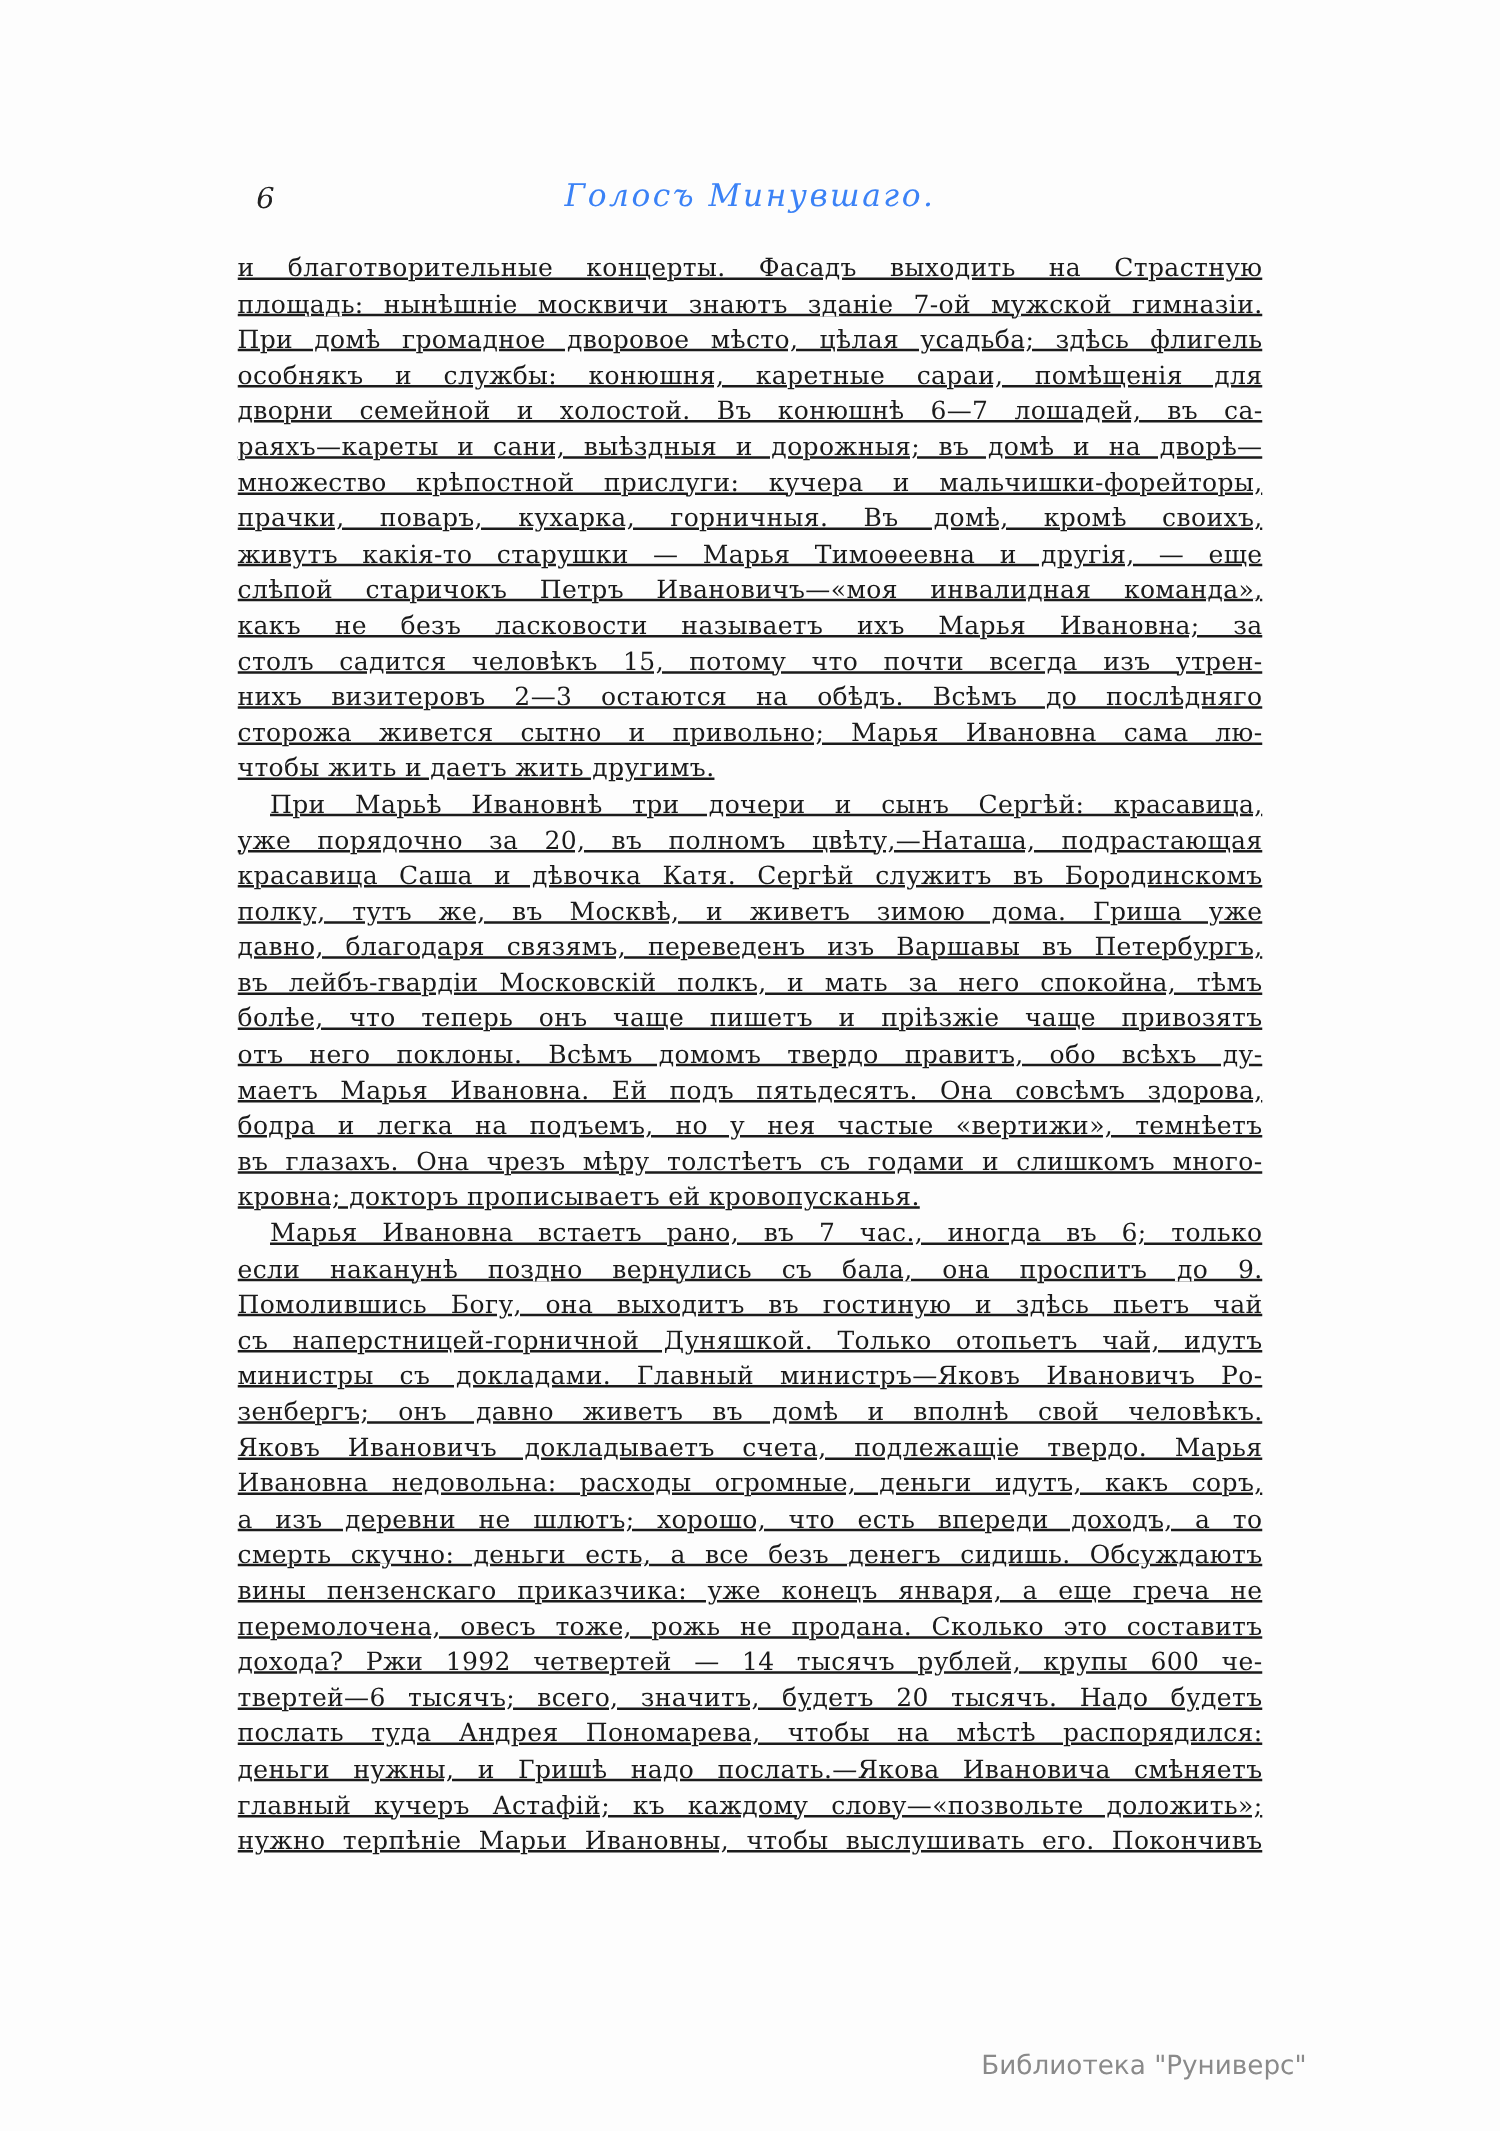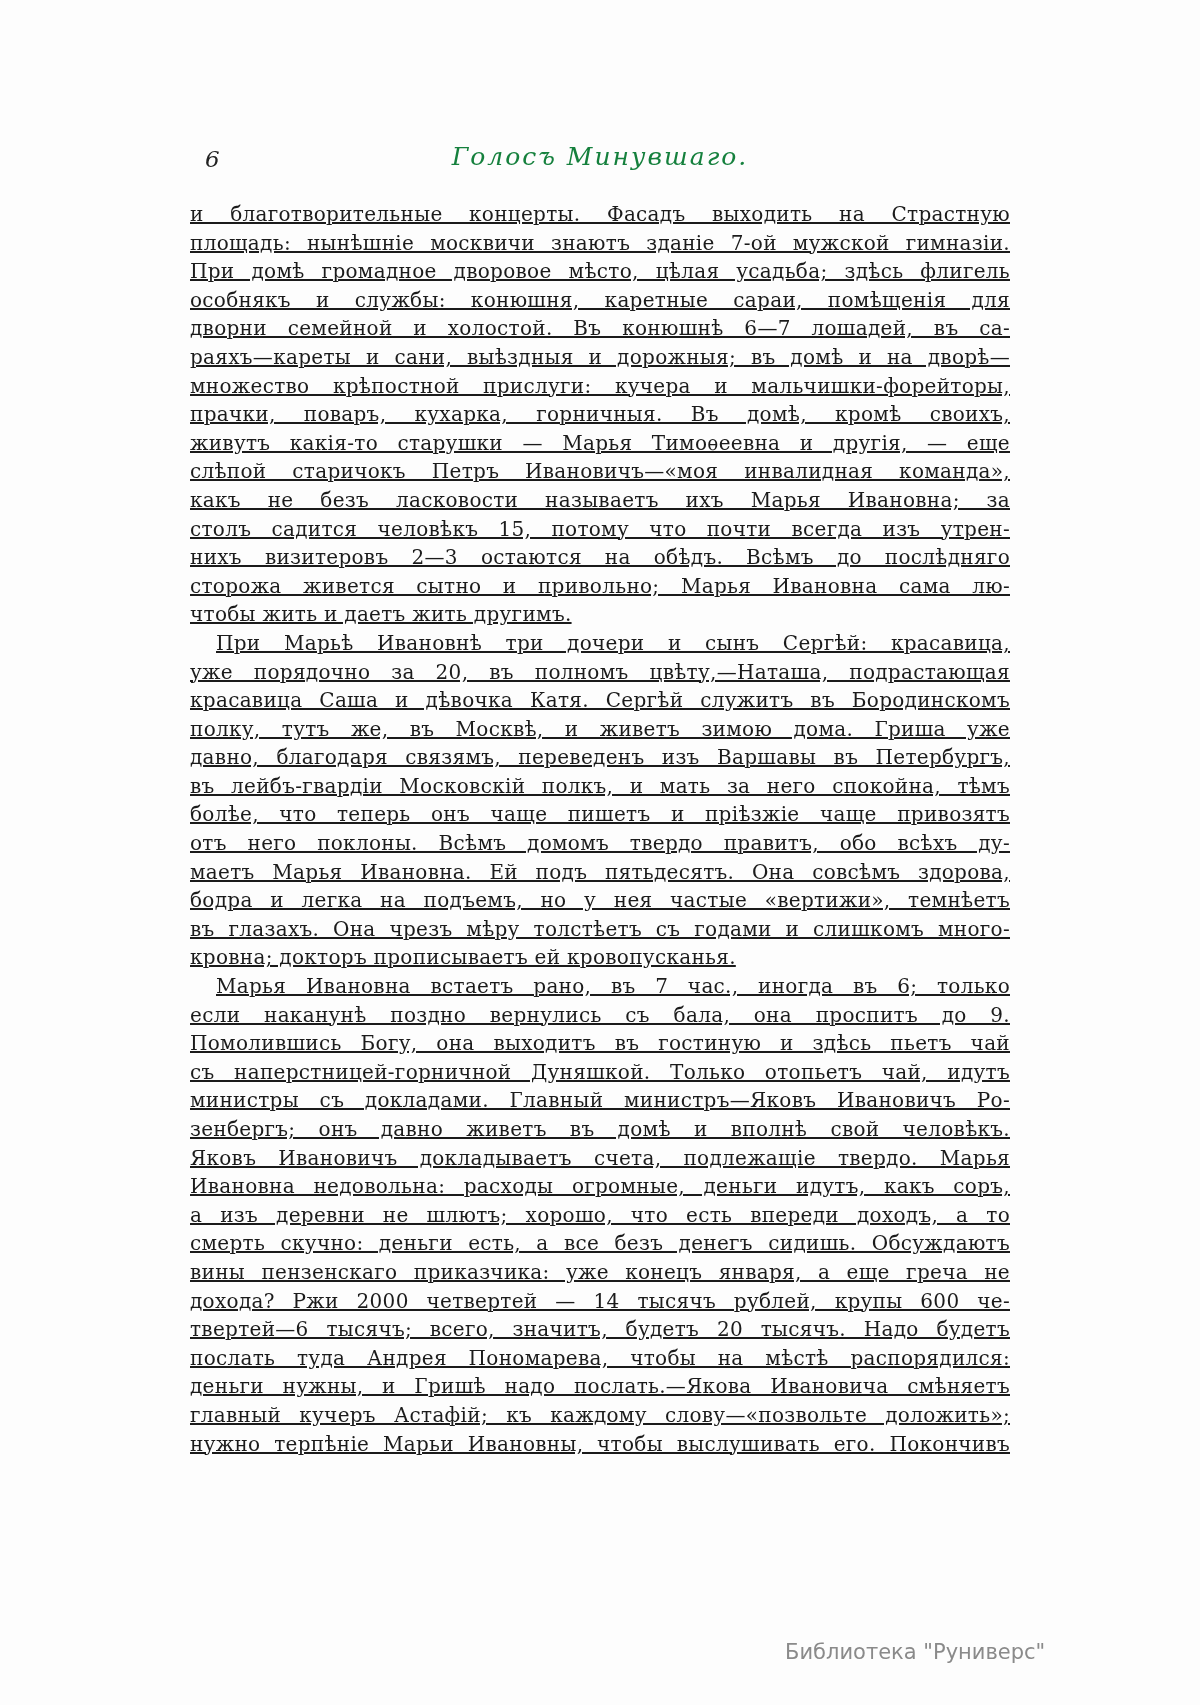--- a/index.html
+++ b/index.html
@@ -26,21 +26,21 @@
   }
   .running-title {
     position: absolute;
     left: 190px;
     top: 142px;
     width: 820px;
     text-align: center;
     font-size: 25px;
     font-style: italic;
     letter-spacing: 2px;
-    color: #15803d;
+    color: #3b82f6;
     white-space: nowrap;
   }
   .body-text {
     position: absolute;
     left: 190px;
     top: 200px;
     width: 820px;
     font-size: 20px;
     letter-spacing: 0.3px;
     text-decoration: underline;
@@ -107,21 +107,22 @@
       <div class="line">если наканунѣ поздно вернулись съ бала, она проспитъ до 9.</div>
       <div class="line">Помолившись Богу, она выходитъ въ гостиную и здѣсь пьетъ чай</div>
       <div class="line">съ наперстницей-горничной Дуняшкой. Только отопьетъ чай, идутъ</div>
       <div class="line">министры съ докладами. Главный министръ—Яковъ Ивановичъ Ро-</div>
       <div class="line">зенбергъ; онъ давно живетъ въ домѣ и вполнѣ свой человѣкъ.</div>
       <div class="line">Яковъ Ивановичъ докладываетъ счета, подлежащіе твердо. Марья</div>
       <div class="line">Ивановна недовольна: расходы огромные, деньги идутъ, какъ соръ,</div>
       <div class="line">а изъ деревни не шлютъ; хорошо, что есть впереди доходъ, а то</div>
       <div class="line">смерть скучно: деньги есть, а все безъ денегъ сидишь. Обсуждаютъ</div>
       <div class="line">вины пензенскаго приказчика: уже конецъ января, а еще греча не</div>
-      <div class="line">дохода? Ржи 2000 четвертей — 14 тысячъ рублей, крупы 600 че-</div>
+      <div class="line">перемолочена, овесъ тоже, рожь не продана. Сколько это составитъ</div>
+      <div class="line">дохода? Ржи 1992 четвертей — 14 тысячъ рублей, крупы 600 че-</div>
       <div class="line">твертей—6 тысячъ; всего, значитъ, будетъ 20 тысячъ. Надо будетъ</div>
       <div class="line">послать туда Андрея Пономарева, чтобы на мѣстѣ распорядился:</div>
       <div class="line">деньги нужны, и Гришѣ надо послать.—Якова Ивановича смѣняетъ</div>
       <div class="line">главный кучеръ Астафій; къ каждому слову—«позвольте доложить»;</div>
       <div class="line">нужно терпѣніе Марьи Ивановны, чтобы выслушивать его. Покончивъ</div>
     </div>
   <div class="watermark" style="color: rgb(138, 138, 138);">Библиотека "Руниверс"</div>
 </div>
 
 </body></html>

